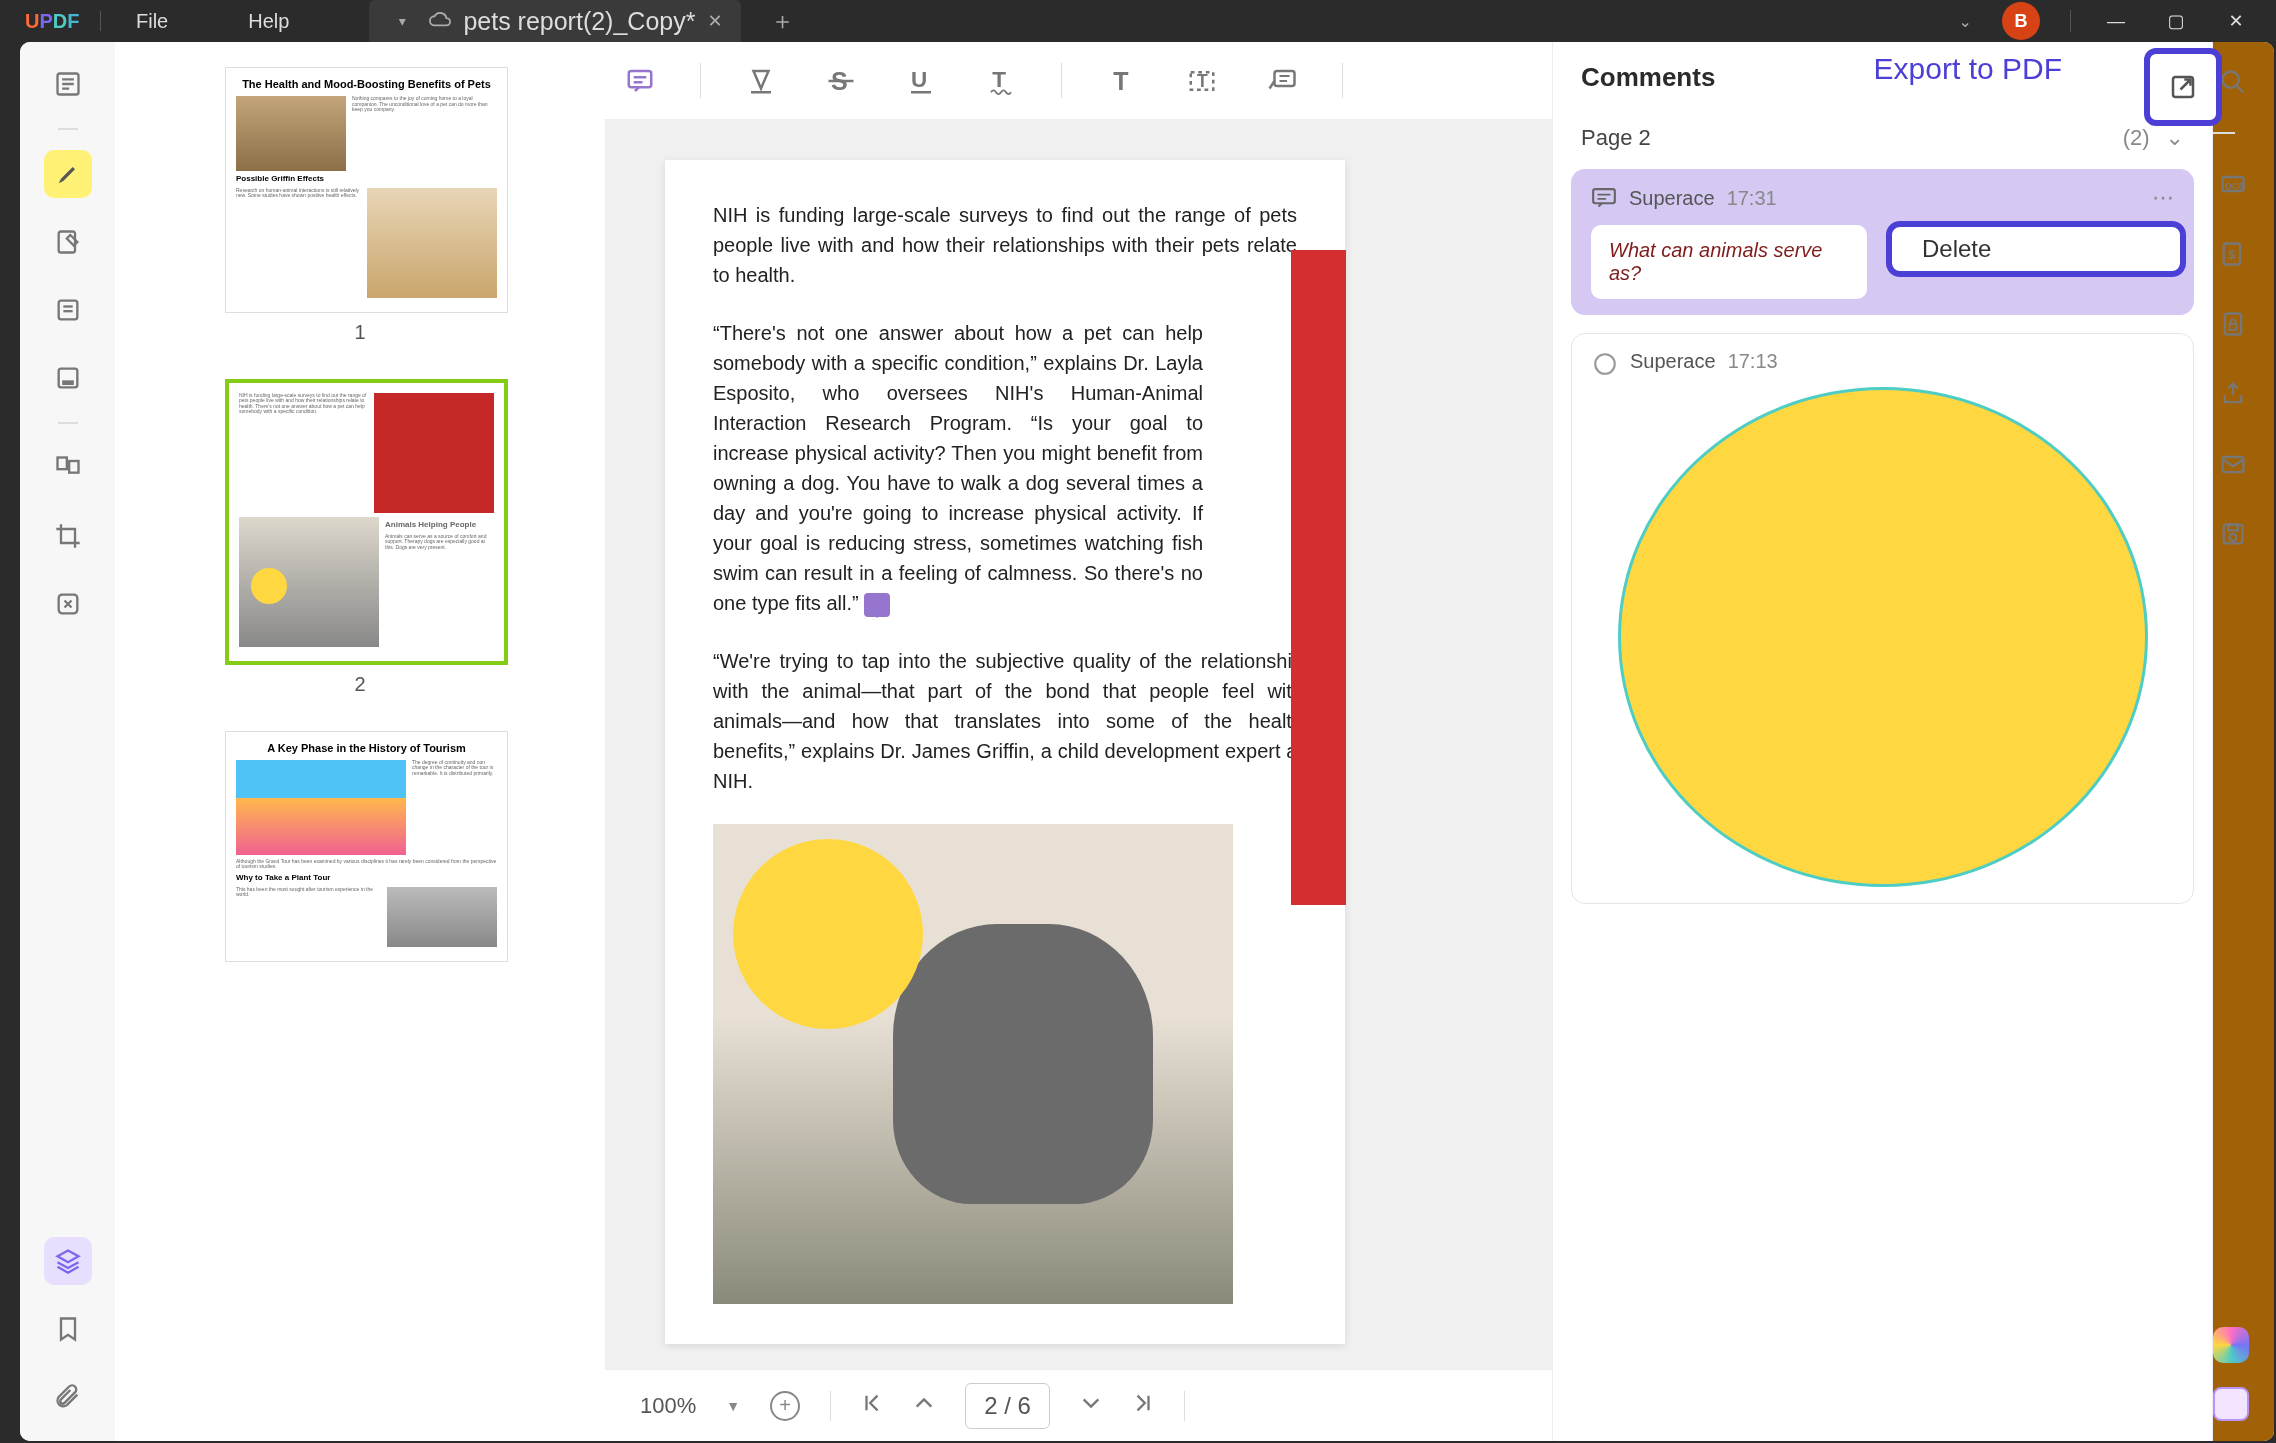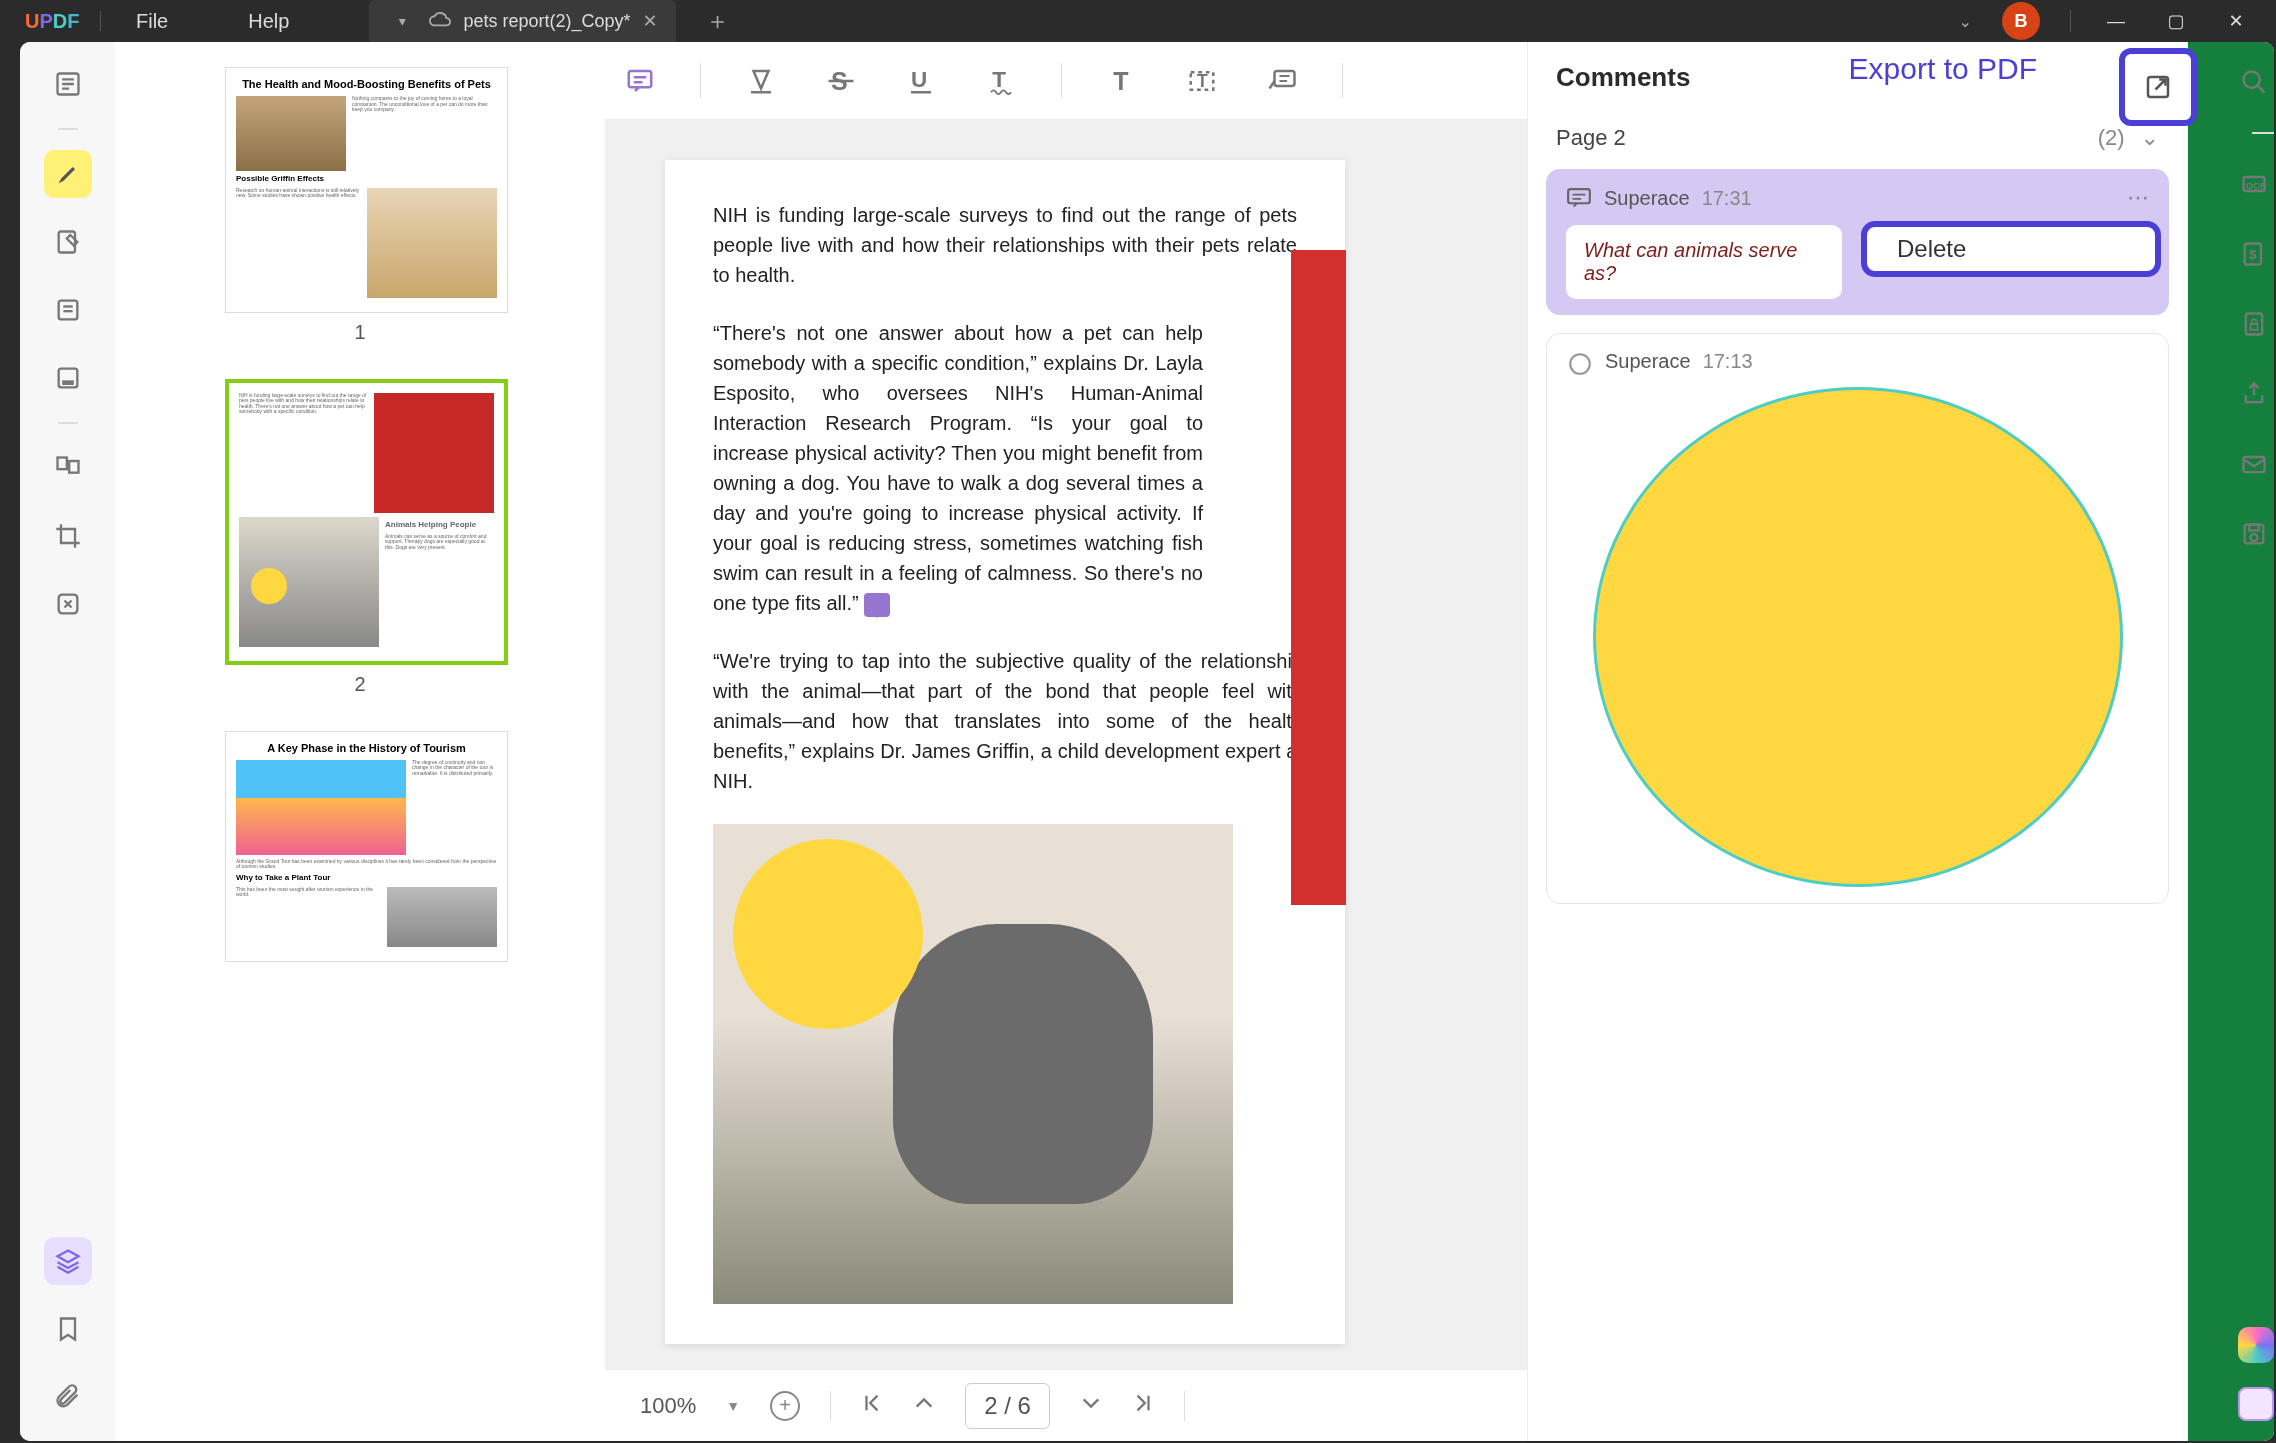--- a/index.html
+++ b/index.html
@@ -7,21 +7,21 @@
 
 
 .titlebar { height: 42px; background: #2b2b2b; display: flex; align-items: center; color: #ddd; }
 .logo { width: 65px; font-weight: bold; font-size: 20px; padding-left: 25px; }
 .logo span:nth-child(1){color:#ff6b35}.logo span:nth-child(2){color:#7b68ee}.logo span:nth-child(3){color:#4ecdc4}.logo span:nth-child(4){color:#45b7d1}
 .vsep { width: 1px; height: 20px; background: #555; margin: 0 35px; }
 .menu-item { font-size: 20px; color: #ddd; cursor: pointer; margin-right: 80px; }
 .tab { background: #3a3a3a; height: 42px; display: flex; align-items: center; padding: 0 18px; gap: 12px; border-radius: 6px 6px 0 0; position: relative; }
 .tab-arrow { width: 30px; text-align: center; color: #aaa; font-size: 14px; }
 .tab-cloud { color: #aaa; }
-.tab-title { color: #ddd; font-size: 18px; }
+.tab-title { color: #ddd; font-size: 25px; }
 .tab-close { color: #aaa; font-size: 18px; cursor: pointer; }
 .tab-add { color: #aaa; font-size: 24px; margin-left: 30px; cursor: pointer; }
 .tb-right { margin-left: auto; display: flex; align-items: center; gap: 30px; padding-right: 25px; }
 .chev-down { color: #aaa; font-size: 16px; }
 .avatar { width: 38px; height: 38px; border-radius: 50%; background: #d84315; color: #fff; display: flex; align-items: center; justify-content: center; font-weight: bold; font-size: 18px; }
 .win-btn { color: #ddd; font-size: 18px; cursor: pointer; width: 30px; text-align: center; }
 
 
 .app { position: absolute; top: 42px; left: 20px; right: 2px; bottom: 2px; background: #fff; border-radius: 10px; overflow: hidden; display: flex; }
 
@@ -88,21 +88,21 @@
 .cm-row { display: flex; align-items: center; gap: 12px; margin-bottom: 14px; }
 .cm-ico { width: 26px; height: 22px; }
 .cm-author { font-size: 20px; color: #555; }
 .cm-time { font-size: 20px; color: #888; }
 .cm-more { margin-left: auto; color: #888; font-size: 22px; cursor: pointer; }
 .cm-input { background: #fff; border-radius: 10px; padding: 14px 18px; font-size: 20px; color: #7f1d1d; width: 276px; font-style: italic; }
 .delete-menu { position: absolute; right: 8px; top: 52px; width: 300px; background: #fff; border: 6px solid #4b3fd6; border-radius: 14px; padding: 8px 30px; font-size: 24px; color: #333; z-index: 10; }
 .big-circle { width: 530px; height: 500px; border-radius: 50%; background: #ffd740; border: 3px solid #4ecdc4; margin: 0 auto; }
 
 
-.rsb { width: 87px; background: #15803d; border-left: 1px solid #eee; display: flex; flex-direction: column; align-items: flex-end; padding-top: 20px; gap: 30px; }
+.rsb { width: 62px; background: #a16207; border-left: 1px solid #eee; display: flex; flex-direction: column; align-items: flex-start; padding-top: 20px; gap: 30px; }
 .rsb-btn { width: 40px; height: 40px; cursor: pointer; display: flex; align-items: center; justify-content: center; }
 .rsb-btn svg { width: 28px; height: 28px; }
 .rsb-sep { width: 22px; height: 2px; background: #ddd; }
 .rsb-bottom { margin-top: auto; margin-bottom: 20px; display: flex; flex-direction: column; gap: 24px; align-items: center; }
 .ai-icon { width: 36px; height: 36px; border-radius: 10px; background: conic-gradient(#ff6ec4,#7873f5,#4ecdc4,#ffd740,#ff6ec4); }
 .chat-icon { width: 36px; height: 34px; border: 2px solid #b794f6; border-radius: 8px; background: #f3e5ff; position: relative; }
 </style>
 </head>
 <body>
 

